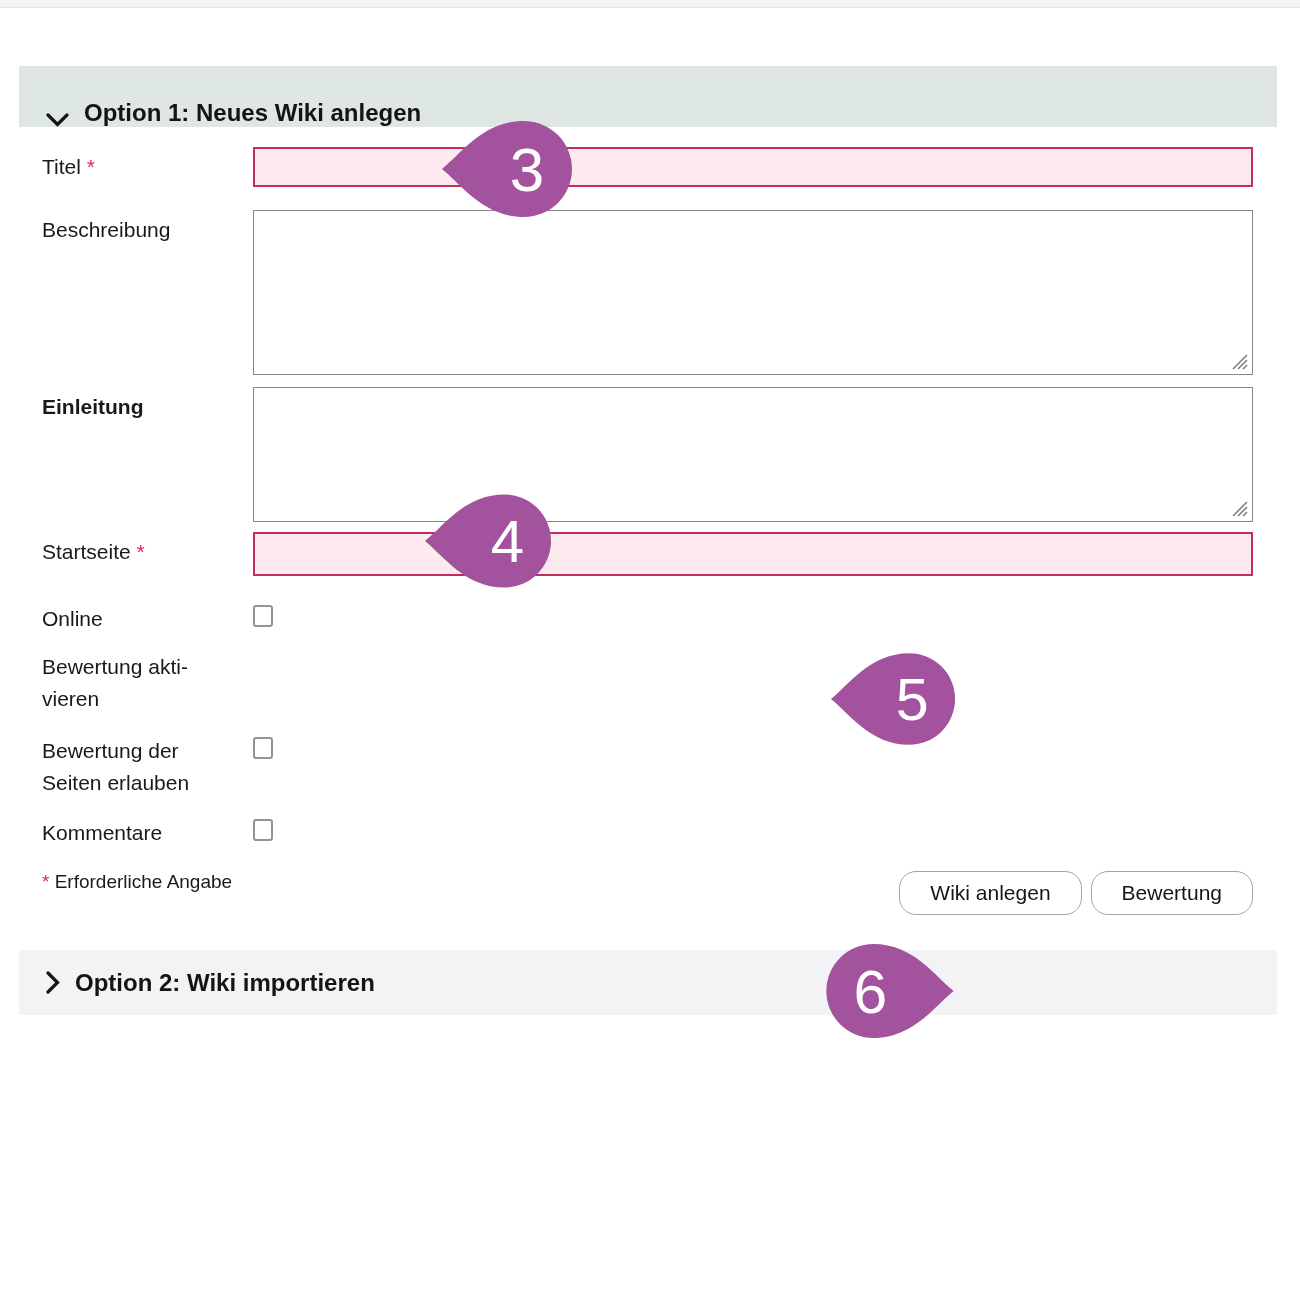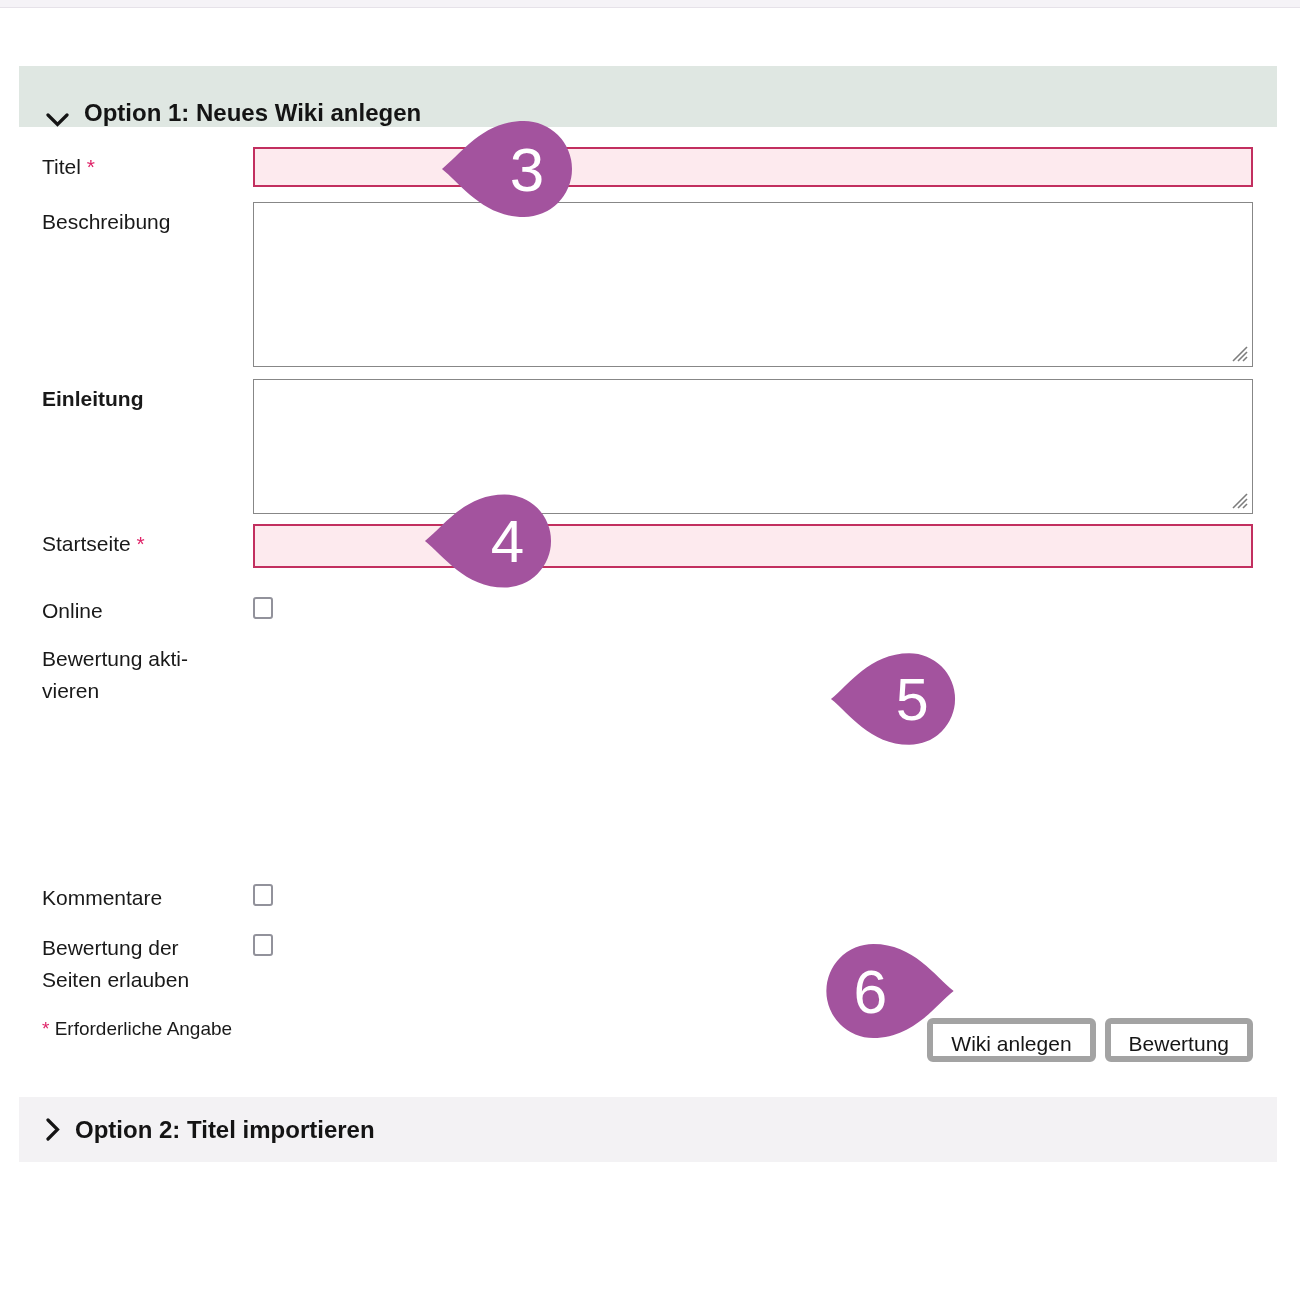--- a/index.html
+++ b/index.html
@@ -91,42 +91,42 @@
     cursor: pointer;
   }
   .help {
     font-size: 19px;
     line-height: 29px;
     color: #1a1a1a;
     margin-top: 7px;
     white-space: pre-line;
   }
 
-  .mb15 { margin-bottom: 15px; justify-content: flex-end; }
+  .mb15 { margin-bottom: 23px; justify-content: flex-end; }
   .mb12 { margin-bottom: 12px; }
   .mb10 { margin-bottom: 10px; font-weight: bold; }
   .mb23 { margin-bottom: 23px; }
   .mb16 { margin-bottom: 12px; }
-  .mb28 { margin-bottom: 28px; flex-direction: column; }
+  .mb28 { margin-bottom: 16px; }
   .mb14 { margin-bottom: 14px; }
 
   .footer-row {
     margin-top: 22px;
     display: flex; justify-content: space-between;
   }
   .req-note { font-size: 19px; color: #1a1a1a; }
   .btns { display: flex; gap: 9px; }
   .btn {
     font: inherit;
     font-size: 21px;
     color: #161616;
     background: #ffffff;
-    border: 6px solid #a3a3a3;
-    border-radius: 6px;
-    padding: 8px 18px;
+    border: 1px solid #a3a3a3;
+    border-radius: 17px;
+    padding: 8px 30px;
     height: 44px;
     cursor: pointer;
   }
 
   .marker { position: absolute; pointer-events: none; }
   .marker svg { display: block; }
   .marker text {
     font-family: "Liberation Sans", sans-serif;
     font-size: 62px;
     fill: #ffffff;
@@ -200,50 +200,50 @@
         <input type="checkbox" class="cb" style="">
       </div>
     </div>
 
     <div class="row mb28">
       <label class="lbl">Bewertung akti-
 vieren</label>
     </div>
 
     <div class="row mb14">
-      <label class="lbl">Kommentare</label>
-      <div class="field">
-        <input type="checkbox" class="cb" style="">
-      </div>
-    </div>
-
-    <div class="row mb14">
       <label class="lbl">Bewertung der
 Seiten erlauben</label>
+      <div class="field">
+        <input type="checkbox" class="cb" style="">
+      </div>
+    </div>
+
+    <div class="row mb14">
+      <label class="lbl">Kommentare</label>
       <div class="field">
         <input type="checkbox" class="cb" style="">
       </div>
     </div>
 
 
     <div class="footer-row">
       <div class="req-note"><span class="req">*</span> <span>Erforderliche Angabe</span></div>
       <div class="btns">
         <button class="btn">Wiki anlegen</button>
         <button class="btn">Bewertung</button>
       </div>
     </div>
 
   </div>
 
   <div class="acc-header closed">
     <svg class="chev" width="14" height="23" viewBox="0 0 14 23">
       <polyline points="2,2 11.5,11.5 2,21" fill="none" stroke="#141414" stroke-width="3.2" stroke-linecap="round" stroke-linejoin="miter"></polyline>
     </svg>
-    <span class="acc-title">Option 2: Titel importieren</span>
+    <span class="acc-title">Option 2: Wiki importieren</span>
   </div>
 
 </div>
 
 <div class="marker" style="left:441px; top:121px;">
   <svg width="132" height="96" viewBox="0 0 132 96">
     <path d="M1,48 C20,33 42,0 83,0 A48,48 0 1 1 83,96 C42,96 20,63 1,48 Z" fill="#a3539e"></path>
     <text x="86" y="70" text-anchor="middle">3</text>
   </svg>
 </div>

